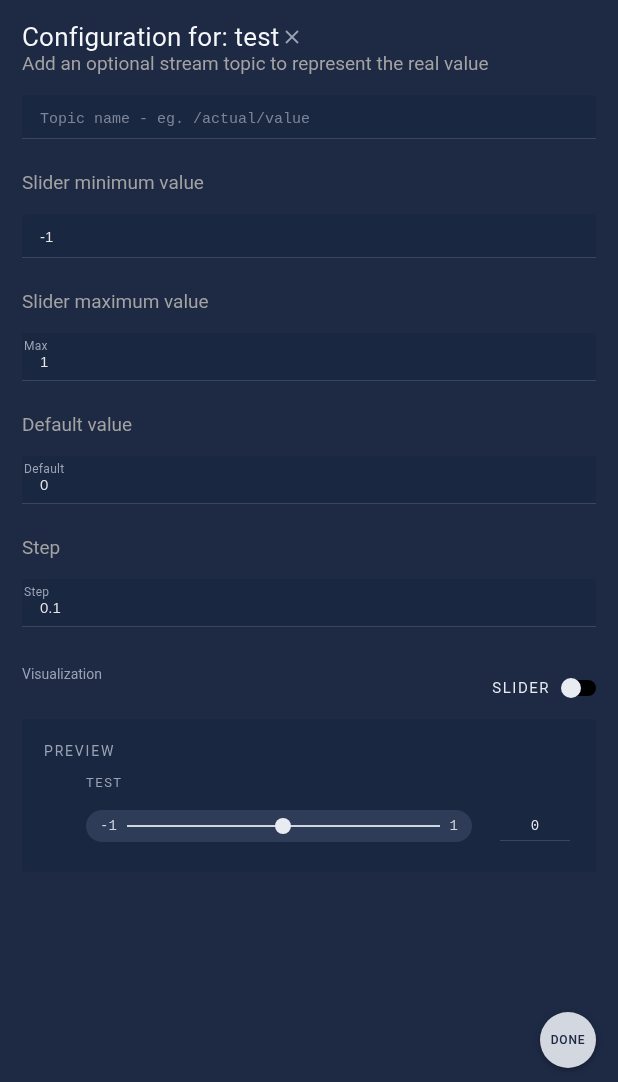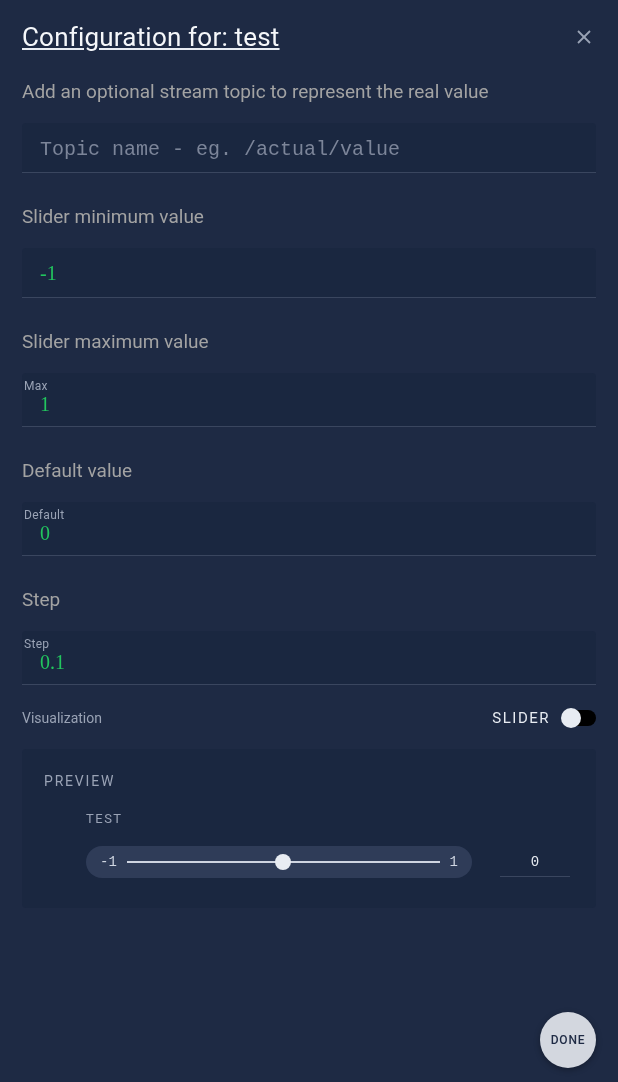--- a/index.html
+++ b/index.html
@@ -12,24 +12,22 @@
     overflow: hidden;
   }
   .dialog {
     position: relative;
     width: 100%;
     height: 100%;
     padding: 22px;
   }
   .header {
     display: flex;
-    justify-content: space-between;
-    align-items: center;
-    margin-bottom: 28px;
-    text-decoration: underline;
+    justify-content: flex-start;
+    align-items: center;
   }
   .title {
     font-size: 26px;
     font-weight: 400;
     color: #f5f7fa;
     letter-spacing: 0.2px;
   }
   .close-btn {
     width: 24px;
     height: 24px;
@@ -66,23 +64,23 @@
     left: 2px;
     font-size: 12px;
     color: #9aa3b5;
     letter-spacing: 0.3px;
   }
   .field-input {
     width: 100%;
     background: transparent;
     border: none;
     outline: none;
-    color: #22c55e;
-    font-family: Liberation Serif, serif;
-    font-size: 20px;
+    color: #e5e5e5;
+    font-family: Liberation Sans, sans-serif;
+    font-size: 15px;
     padding: 14px 18px 12px 18px;
   }
   .field-wrap.has-float .field-input {
     padding-top: 2px;
     padding-bottom: 10px;
   }
   .field-input::placeholder {
     color: #7c8599;
     font-family: "SFMono-Regular", Consolas, "Liberation Mono", Menlo, monospace;
   }
@@ -95,20 +93,21 @@
     margin-bottom: 22px;
   }
   .viz-label {
     font-size: 14px;
     color: #9aa3b5;
   }
   .viz-right {
     display: flex;
     align-items: center;
     gap: 12px;
+    margin-top: 28px;
   }
   .viz-mode {
     font-size: 15px;
     letter-spacing: 1.5px;
     color: #e8ecf2;
     font-weight: 400;
   }
   .toggle {
     width: 34px;
     height: 16px;
@@ -129,21 +128,21 @@
 
   .preview-box {
     background: #1a2740;
     border-radius: 4px;
     padding: 24px 22px 30px 22px;
   }
   .preview-title {
     font-size: 14px;
     letter-spacing: 1.8px;
     color: #9aa3b5;
-    margin-bottom: 22px;
+    margin-bottom: 16px;
   }
   .preview-name {
     font-size: 13px;
     letter-spacing: 1.5px;
     color: #9aa3b5;
     margin-left: 42px;
     margin-bottom: 20px;
   }
   .preview-controls {
     display: flex;

